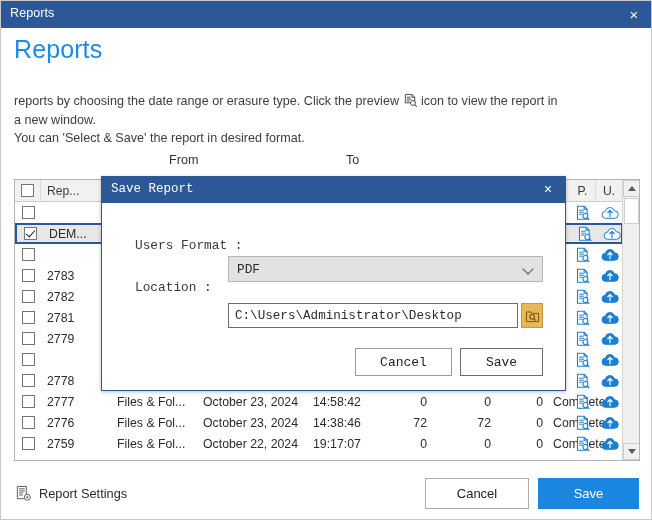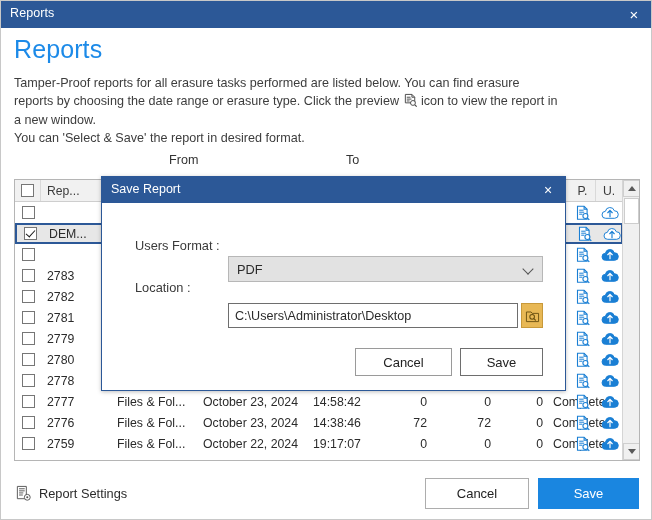--- a/index.html
+++ b/index.html
@@ -258,20 +258,21 @@
     background: #1a86e0; border: 1px solid #1a86e0; color: #ffffff;
   }
 
   
   .modal {
     position: absolute; left: 100px; top: 175px;
     width: 465px; height: 215px;
     background: #ffffff;
     border: 1px solid #2c5897;
     box-shadow: 0 1px 4px rgba(0,0,0,.25);
+    font-family: Liberation Mono, monospace;
   }
   .modal-head {
     position: absolute; left: 0; top: 0;
     width: 463px; height: 26px;
     background: #2c5897; color: #fff;
   }
   .modal-head .mtitle {
     position: absolute; left: 9px; top: 5px;
     font-size: 12.5px;
   }
@@ -340,21 +341,21 @@
 <div id="app">
 
   <div class="titlebar">
     <div class="title">Reports</div>
     <div class="close">×</div>
   </div>
 
   <div class="page-title">Reports</div>
 
   <div class="desc">
-    <span>Tamper-Proof reports for all erasure tasks performed are listed below. You can find erasure</span><br>
+    <br>
     <span>reports by choosing the date range or erasure type. Click the preview</span>
     <span class="preview-inline">
       <svg width="15" height="15" viewBox="0 0 16 16">
         <path d="M2.5 1.5h7l3 3v6h-10z" fill="#fff" stroke="#444" stroke-width="1"></path>
         <path d="M9.5 1.5v3h3" fill="none" stroke="#444" stroke-width="1"></path>
         <path d="M4 4.5h4M4 6.5h5M4 8.5h3" stroke="#444" stroke-width="1"></path>
         <circle cx="10.6" cy="10.6" r="2.6" fill="#fff" stroke="#444" stroke-width="1"></circle>
         <path d="M12.6 12.6l2 2" stroke="#444" stroke-width="1.2"></path>
       </svg>
     </span>
@@ -600,21 +601,20 @@
             <svg class="ico-cloud" viewBox="0 0 20 17">
               <path d="M5.2 14.4a3.9 3.9 0 0 1-.3-7.8A5.1 5.1 0 0 1 14.8 6a3.8 3.8 0 0 1 .4 8.4z" fill="#1a7fd4" stroke="#1a7fd4" stroke-width="1.1"></path>
               <path d="M10 12.6V6.4M10 5.6l-2.5 2.6M10 5.6l2.5 2.6" stroke="#ffffff" stroke-width="1.3" fill="none" stroke-linecap="round"></path>
             </svg>
           </div>
         </div>
         <div class="trow" style="top: 147px;">
           <div class="cell ctr" style="left: 0px; width: 26px;">
             <span class="cbx"></span>
           </div>
-          <div class="cell" style="left: 26px; width: 70px; padding-left: 6px;">2780</div>
           <div class="cell" style="left: 96px; width: 86px; padding-left: 6px;">Fil</div>
           <div class="cell" style="left: 182px; width: 110px; padding-left: 6px;"></div>
           <div class="cell" style="left: 292px; width: 66px; padding-left: 6px;"></div>
           <div class="cell rt" style="left: 358px; width: 64px;"></div>
           <div class="cell rt" style="left: 422px; width: 64px;"></div>
           <div class="cell rt" style="left: 486px; width: 52px;"></div>
           <div class="cell" style="left: 538px; width: 70px; padding-left: 0px;"></div>
           <div class="cell ctr" style="left: 555px; width: 26px;">
             <svg class="ico-preview" viewBox="0 0 16 16">
               <path d="M2.5 1.3h6.6l3 3v10h-9.6z" fill="#fff" stroke="#1a7fd4" stroke-width="1.1"></path>

